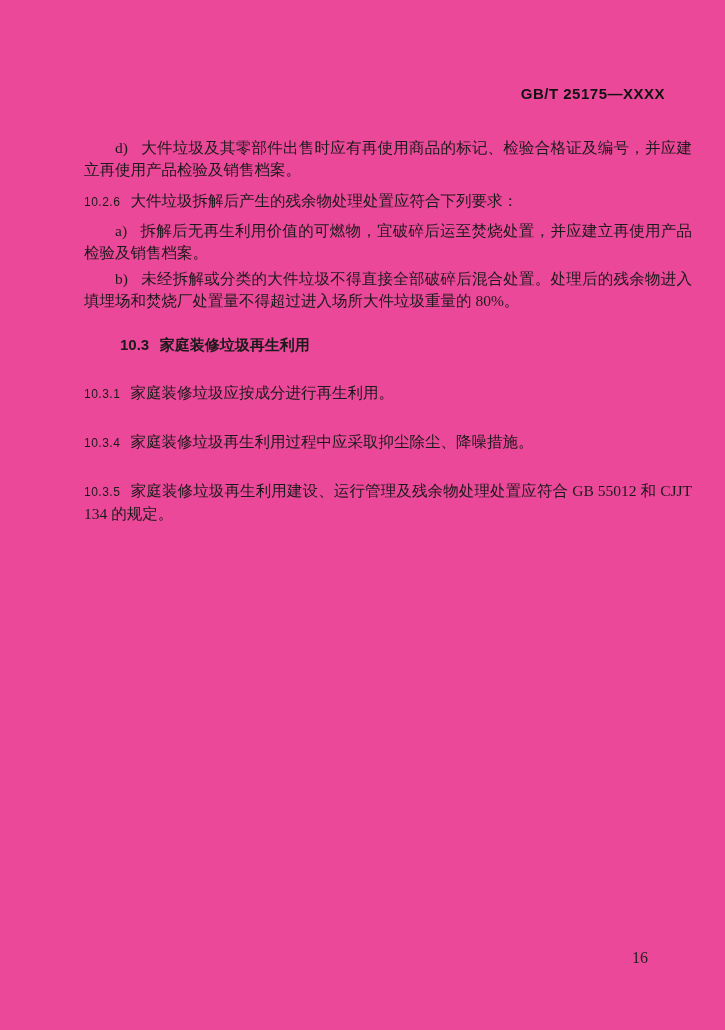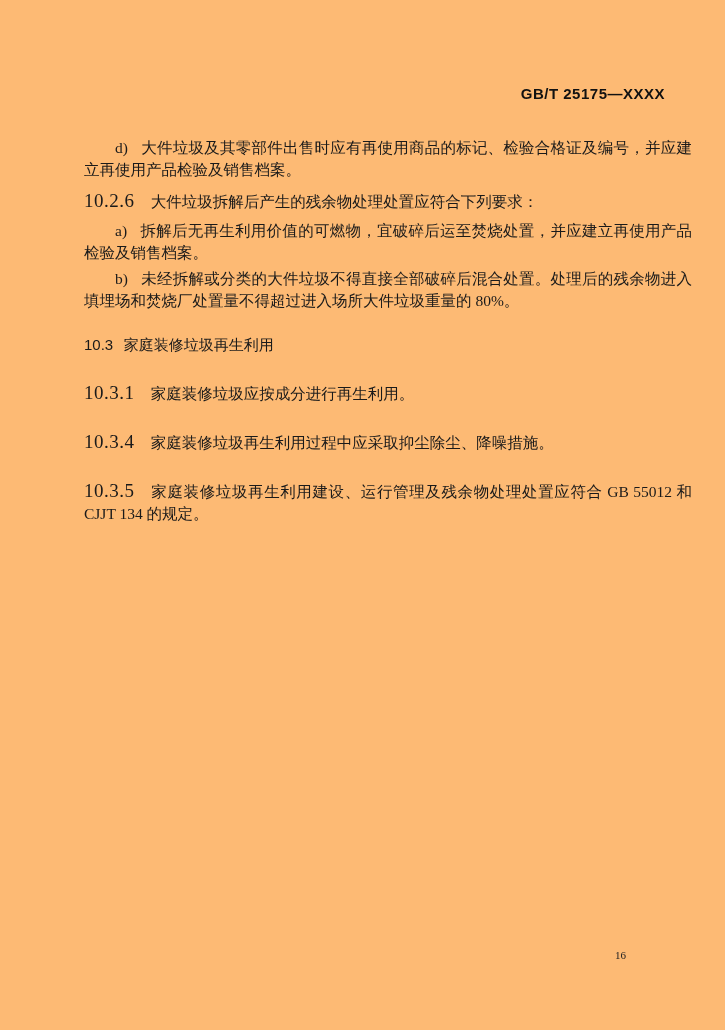--- a/index.html
+++ b/index.html
@@ -5,21 +5,21 @@
   html, body {
     margin: 0;
     padding: 0;
     background: #888;
   }
   .page {
     position: relative;
     width: 725px;
     height: 1030px;
     margin: 0 auto;
-    background: #fdba74;
+    background: #ec4899;
     overflow: hidden;
     font-family: "Liberation Serif", "DejaVu Serif", serif;
     color: #1a1a1a;
   }
   .doc-header {
     position: absolute;
     top: 85px;
     right: 60px;
     font-family: "Liberation Sans", "DejaVu Sans", sans-serif;
     font-weight: bold;
@@ -49,41 +49,43 @@
     margin-top: 26px;
   }
   p.m-top-lg { margin-top: 9px; }
   p.m-top-0  { margin-top: 0; margin-bottom: 4px; }
   p.m-top-sm { margin-top: 0; margin-bottom: 6px; }
   .num {
     margin-right: 0.85em;
     white-space: nowrap;
   }
   .clause-num {
-    font-family: Liberation Serif, serif;
-    font-size: 19px;
+    font-family: Liberation Sans, sans-serif;
+    font-size: 12px;
     letter-spacing: 0.5px;
   }
   p.p-heading {
     font-family: "Liberation Sans", "DejaVu Sans", sans-serif;
-    font-weight: normal;
+    font-weight: bold;
     font-size: 15px;
     margin-top: 22px;
     margin-bottom: 13px;
     text-indent: 0;
+    margin-left: 36px;
   }
   p.p-heading .num {
     margin-right: 0.7em;
   }
   .page-number {
     position: absolute;
     top: 949px;
     left: 615px;
     width: 50px;
-    font-size: 11px;
+    text-align: center;
+    font-size: 16px;
     color: #222;
     font-family: "Liberation Serif", "DejaVu Serif", serif;
   }
 </style>
 </head>
 <body>
 
 <div class="page">
 
   <div class="doc-header">GB/T 25175—XXXX</div>

